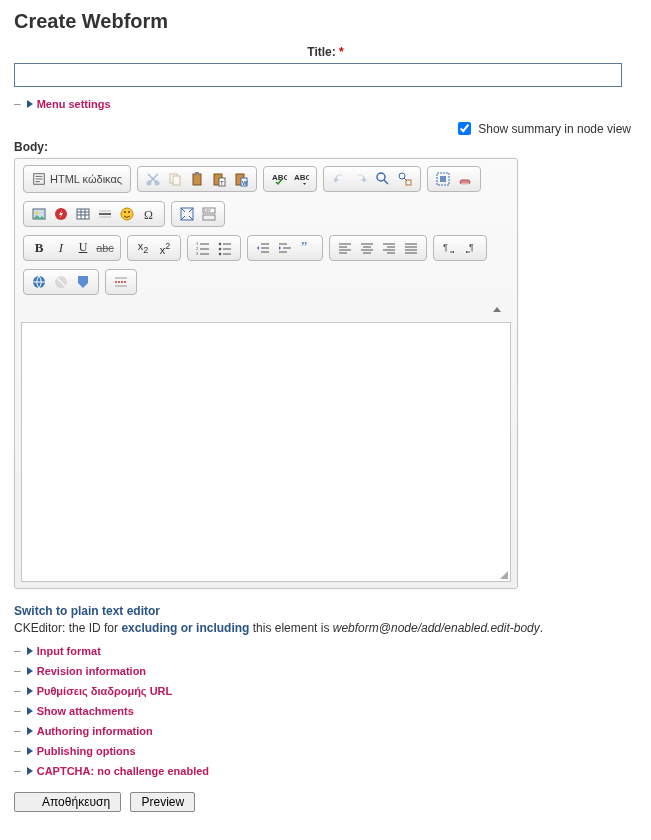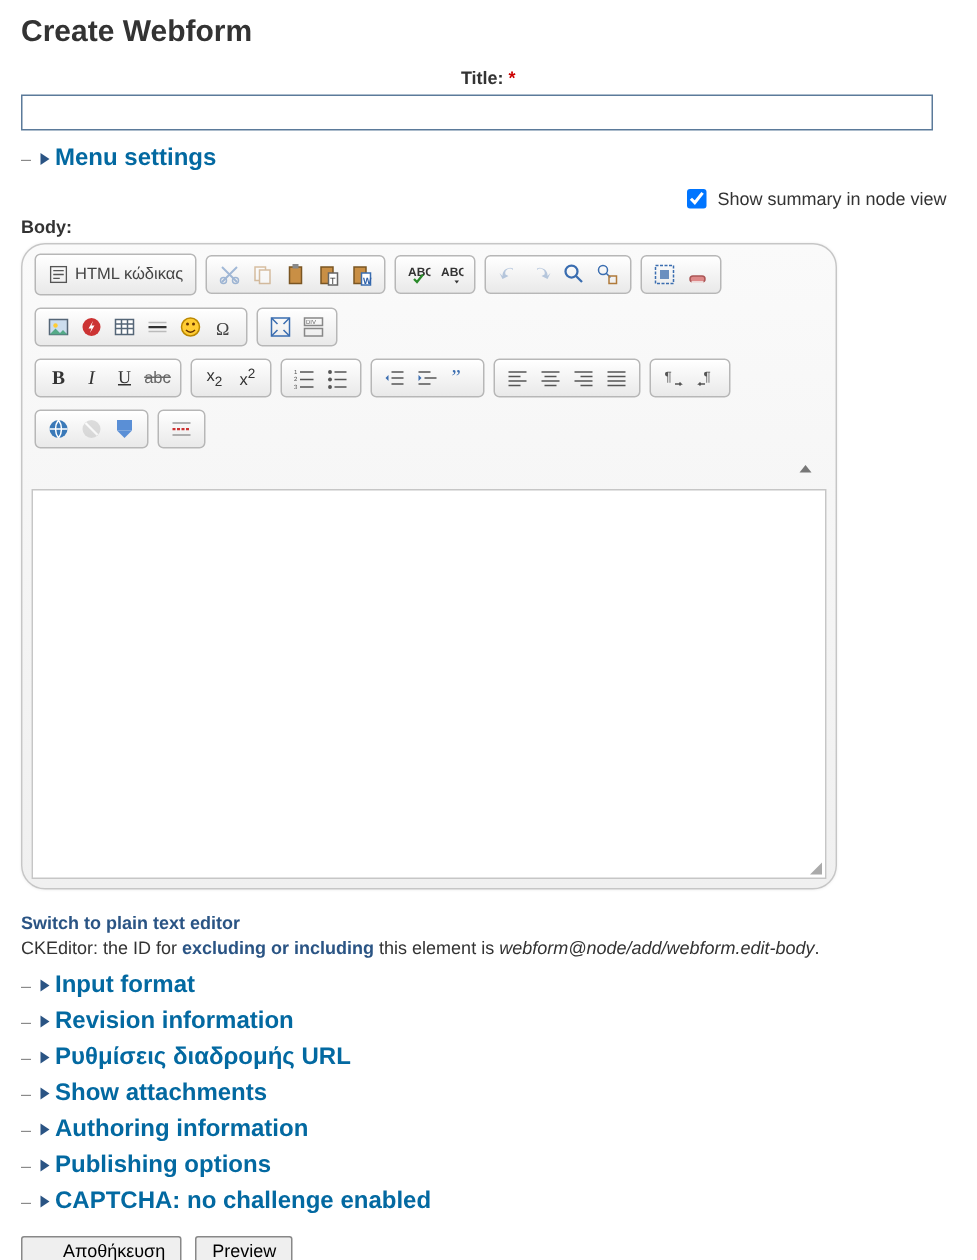--- a/index.html
+++ b/index.html
@@ -5,27 +5,27 @@
 * { box-sizing: border-box; margin: 0; padding: 0; }
 body { font-family: Verdana, Arial, sans-serif; font-size: 12px; color: #333; width: 651px; background: #fff; padding: 10px 14px 16px 14px; }
 h1 { font-size: 20px; font-weight: bold; margin-bottom: 12px; }
 .field-label { font-weight: bold; margin-bottom: 4px; display: block; text-align: center; }
 .req { color: #c00; }
 .text-input { width: 100%; max-width: 608px; height: 24px; border: 1px solid #5b7a9a; padding: 2px 4px; font-size: 12px; }
 .fieldset-row { display: flex; align-items: center; margin: 10px 0 4px 0; }
 .fieldset-dash { color: #8a8a8a; margin-right: 6px; }
 .fs-toggle { display: inline-flex; align-items: center; cursor: pointer; }
 .tri { display: inline-block; width: 0; height: 0; border-top: 4px solid transparent; border-bottom: 4px solid transparent; border-left: 6px solid #2a5484; margin-right: 4px; }
-.fs-link { color: #0369a1; font-weight: bold; font-size: 16px; }
+.fs-link { color: #be185d; font-weight: bold; font-size: 11px; }
 .summary-row { text-align: right; margin: 10px 0 4px 0; padding-right: 6px; }
 .summary-row label { font-size: 12px; vertical-align: middle; }
 .summary-row input { vertical-align: middle; margin-right: 4px; }
 .body-label { font-weight: bold; margin-bottom: 4px; }
 
-.ck { border: 1px solid #c6c6c6; border-radius: 16px; background: linear-gradient(#fafafa,#f0f0f0); width: 544px; box-shadow: 0 0 2px rgba(0,0,0,0.08); }
+.ck { border: 1px solid #c6c6c6; border-radius: 3px; background: linear-gradient(#fafafa,#f0f0f0); width: 504px; box-shadow: 0 0 2px rgba(0,0,0,0.08); }
 .ck-top { padding: 6px 8px 2px 8px; }
 .tb-row { display: flex; align-items: center; flex-wrap: wrap; margin-bottom: 4px; }
 .tb-group { display: inline-flex; align-items: center; border: 1px solid #b7b7b7; border-radius: 4px; background: linear-gradient(#ffffff,#e9e9e9); padding: 3px 4px; margin-right: 6px; margin-bottom: 4px; box-shadow: inset 0 1px 0 #fff; }
 .tb-btn { width: 18px; height: 18px; display: inline-flex; align-items: center; justify-content: center; margin: 0 2px; cursor: pointer; position: relative; }
 .tb-btn svg { width: 16px; height: 16px; }
 .tb-btn.disabled { opacity: 0.45; }
 .source-btn { display: inline-flex; align-items: center; padding: 0 4px; height: 20px; cursor: pointer; }
 .source-btn .src-icon { width: 14px; height: 14px; margin-right: 4px; display:inline-flex;align-items:center;justify-content:center;}
 .source-btn span.lbl { font-size: 11px; color: #444; }
 .format-dd { display: inline-flex; align-items: center; padding: 0 4px; height: 20px; }
@@ -377,21 +377,21 @@
     <div class="collapse-bar"><span class="collapse-arrow"></span></div>
   </div>
   <div class="ck-area">
     <span class="resize-handle"></span>
   </div>
 </div>
 
 <div class="hint">
   <a href="#">Switch to plain text editor</a><br>
   <span>
-    <span>CKEditor: the ID for </span><a href="#" class="link">excluding or including</a><span> this element is </span><span class="italic">webform@node/add/webform.edit-body</span><span>.</span>
+    <span>CKEditor: the ID for </span><a href="#" class="link">excluding or including</a><span> this element is </span><span class="italic">webform@node/add/enabled.edit-body</span><span>.</span>
   </span>
 </div>
 
 <div class="fs-list">
   <div class="fieldset-row">
       <span class="fieldset-dash">–</span>
       <span class="fs-toggle">
         <span class="tri"></span>
         <span class="fs-link">Input format</span>
       </span>

